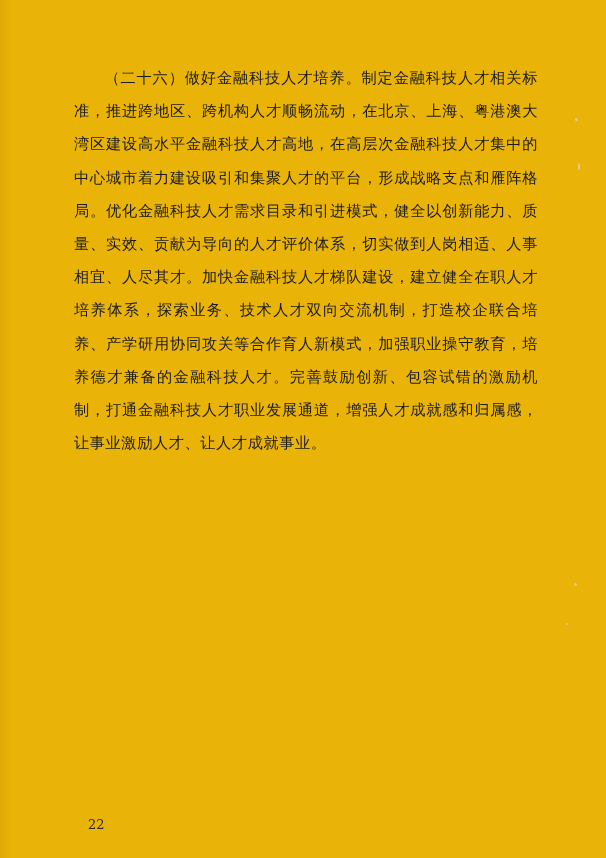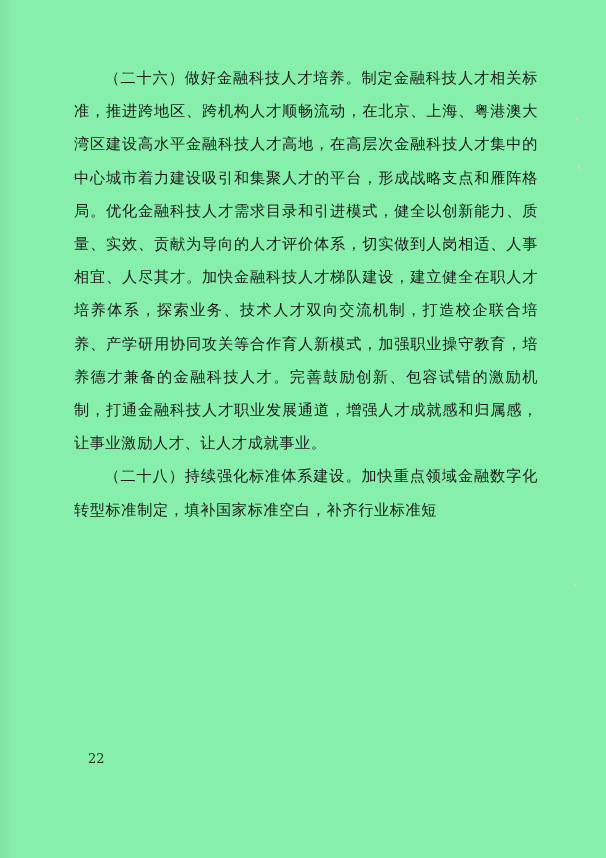--- a/index.html
+++ b/index.html
@@ -10,21 +10,21 @@
     width: 606px;
     height: 858px;
     background: #ffffff;
     font-family: "DejaVu Serif", "Liberation Serif", serif;
     overflow: hidden;
   }
   .page {
     position: relative;
     width: 606px;
     height: 858px;
-    background: #86efac;
+    background: #eab308;
     box-sizing: border-box;
   }
   .content {
     position: absolute;
     left: 74px;
     top: 62px;
     width: 464px;
   }
   .para {
     font-size: 15.2px;
@@ -33,21 +33,21 @@
     text-align: justify;
     text-justify: inter-ideograph;
     letter-spacing: 0.6px;
     margin: 0 0 0 0;
     text-indent: 2em;
     font-family: "DejaVu Serif", "Liberation Serif", serif;
   }
   .page-number {
     position: absolute;
     left: 88px;
-    top: 751px;
+    top: 817px;
     font-size: 13px;
     color: #2a2a2a;
     font-family: "DejaVu Serif", "Liberation Serif", serif;
   }
   
   .speck {
     position: absolute;
     background: #d8d4cc;
     border-radius: 50%;
     opacity: 0.75;
@@ -72,18 +72,17 @@
 
   <div class="edge-shadow"></div>
 
   <div class="speck speck-a"></div>
   <div class="speck speck-b"></div>
   <div class="speck speck-c"></div>
   <div class="speck speck-d"></div>
 
   <div class="content">
     <p class="para">（二十六）做好金融科技人才培养。制定金融科技人才相关标准，推进跨地区、跨机构人才顺畅流动，在北京、上海、粤港澳大湾区建设高水平金融科技人才高地，在高层次金融科技人才集中的中心城市着力建设吸引和集聚人才的平台，形成战略支点和雁阵格局。优化金融科技人才需求目录和引进模式，健全以创新能力、质量、实效、贡献为导向的人才评价体系，切实做到人岗相适、人事相宜、人尽其才。加快金融科技人才梯队建设，建立健全在职人才培养体系，探索业务、技术人才双向交流机制，打造校企联合培养、产学研用协同攻关等合作育人新模式，加强职业操守教育，培养德才兼备的金融科技人才。完善鼓励创新、包容试错的激励机制，打通金融科技人才职业发展通道，增强人才成就感和归属感，让事业激励人才、让人才成就事业。</p>
-    <p class="para">（二十八）持续强化标准体系建设。加快重点领域金融数字化转型标准制定，填补国家标准空白，补齐行业标准短</p>
   </div>
 
   <div class="page-number">22</div>
 
 </div>
 
 </body></html>

